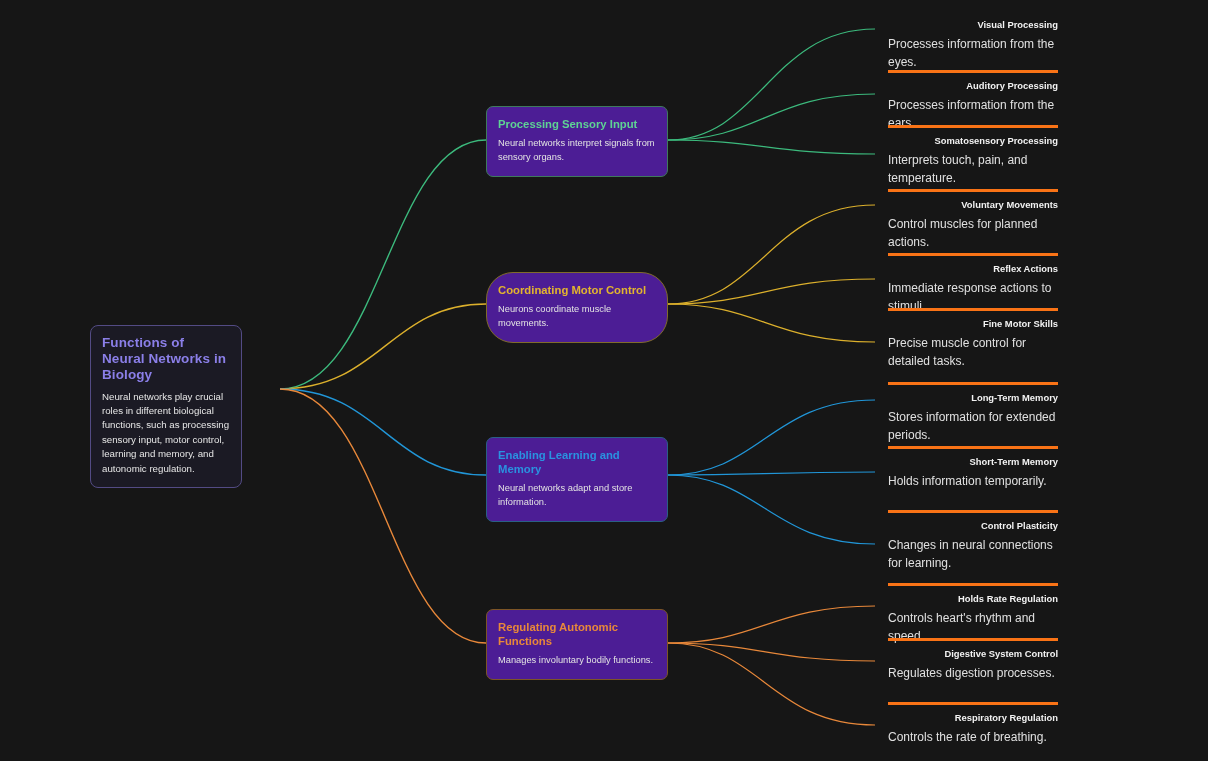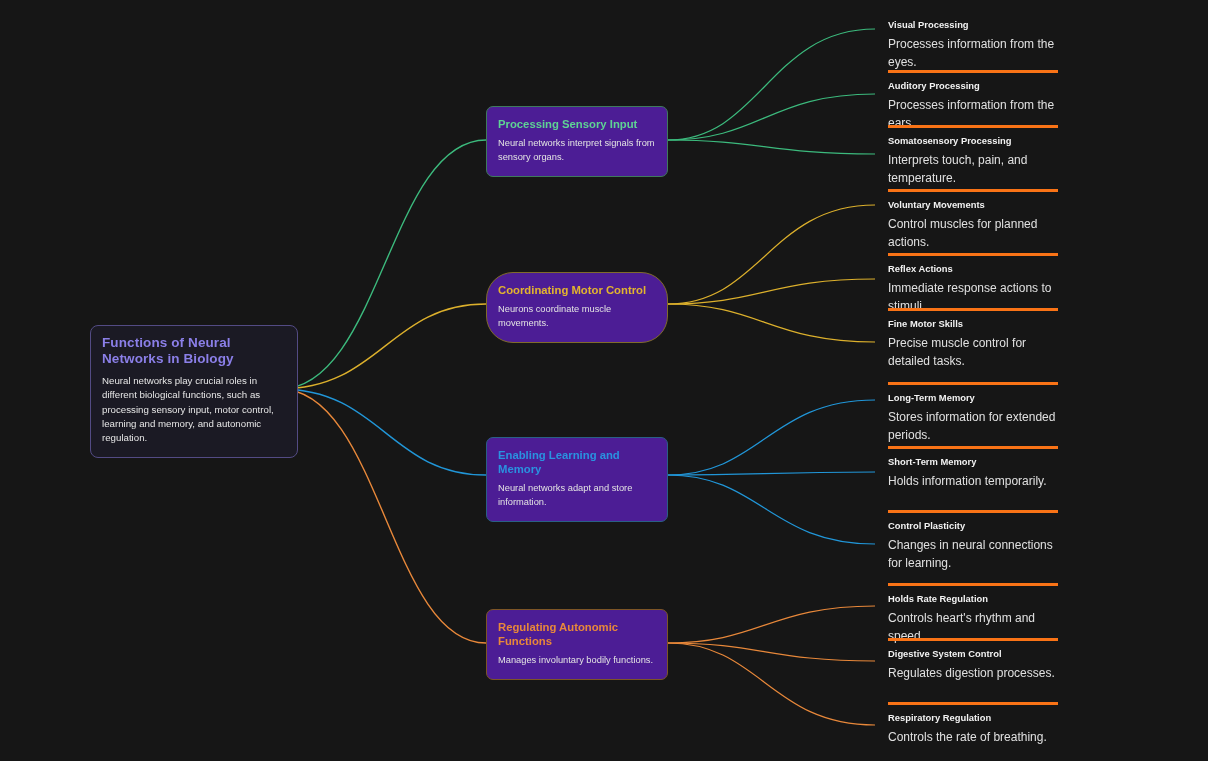--- a/index.html
+++ b/index.html
@@ -22,21 +22,21 @@
     width: 1208px;
     height: 761px;
     pointer-events: none;
   }
 
   
   .root-node {
     position: absolute;
     left: 90px;
     top: 325px;
-    width: 208px;
+    width: 152px;
     border: 1px solid #534b84;
     border-radius: 8px;
     background: #1b1a24;
     padding: 9px 11px 11px 11px;
   }
   .root-title {
     color: #8b7fe8;
     font-size: 13.5px;
     font-weight: bold;
     line-height: 1.18;
@@ -88,20 +88,21 @@
   }
   .leaf-node.has-rule {
     border-top: 3px solid #f97316;
   }
   .leaf-title {
     color: #f2f2f2;
     font-size: 9.4px;
     font-weight: bold;
     line-height: 1.3;
     margin-bottom: 5px;
+    text-align: right;
   }
   .leaf-desc {
     color: #e0e0e0;
     font-size: 12px;
     line-height: 1.48;
   }
 </style>
 </head>
 <body>
 

